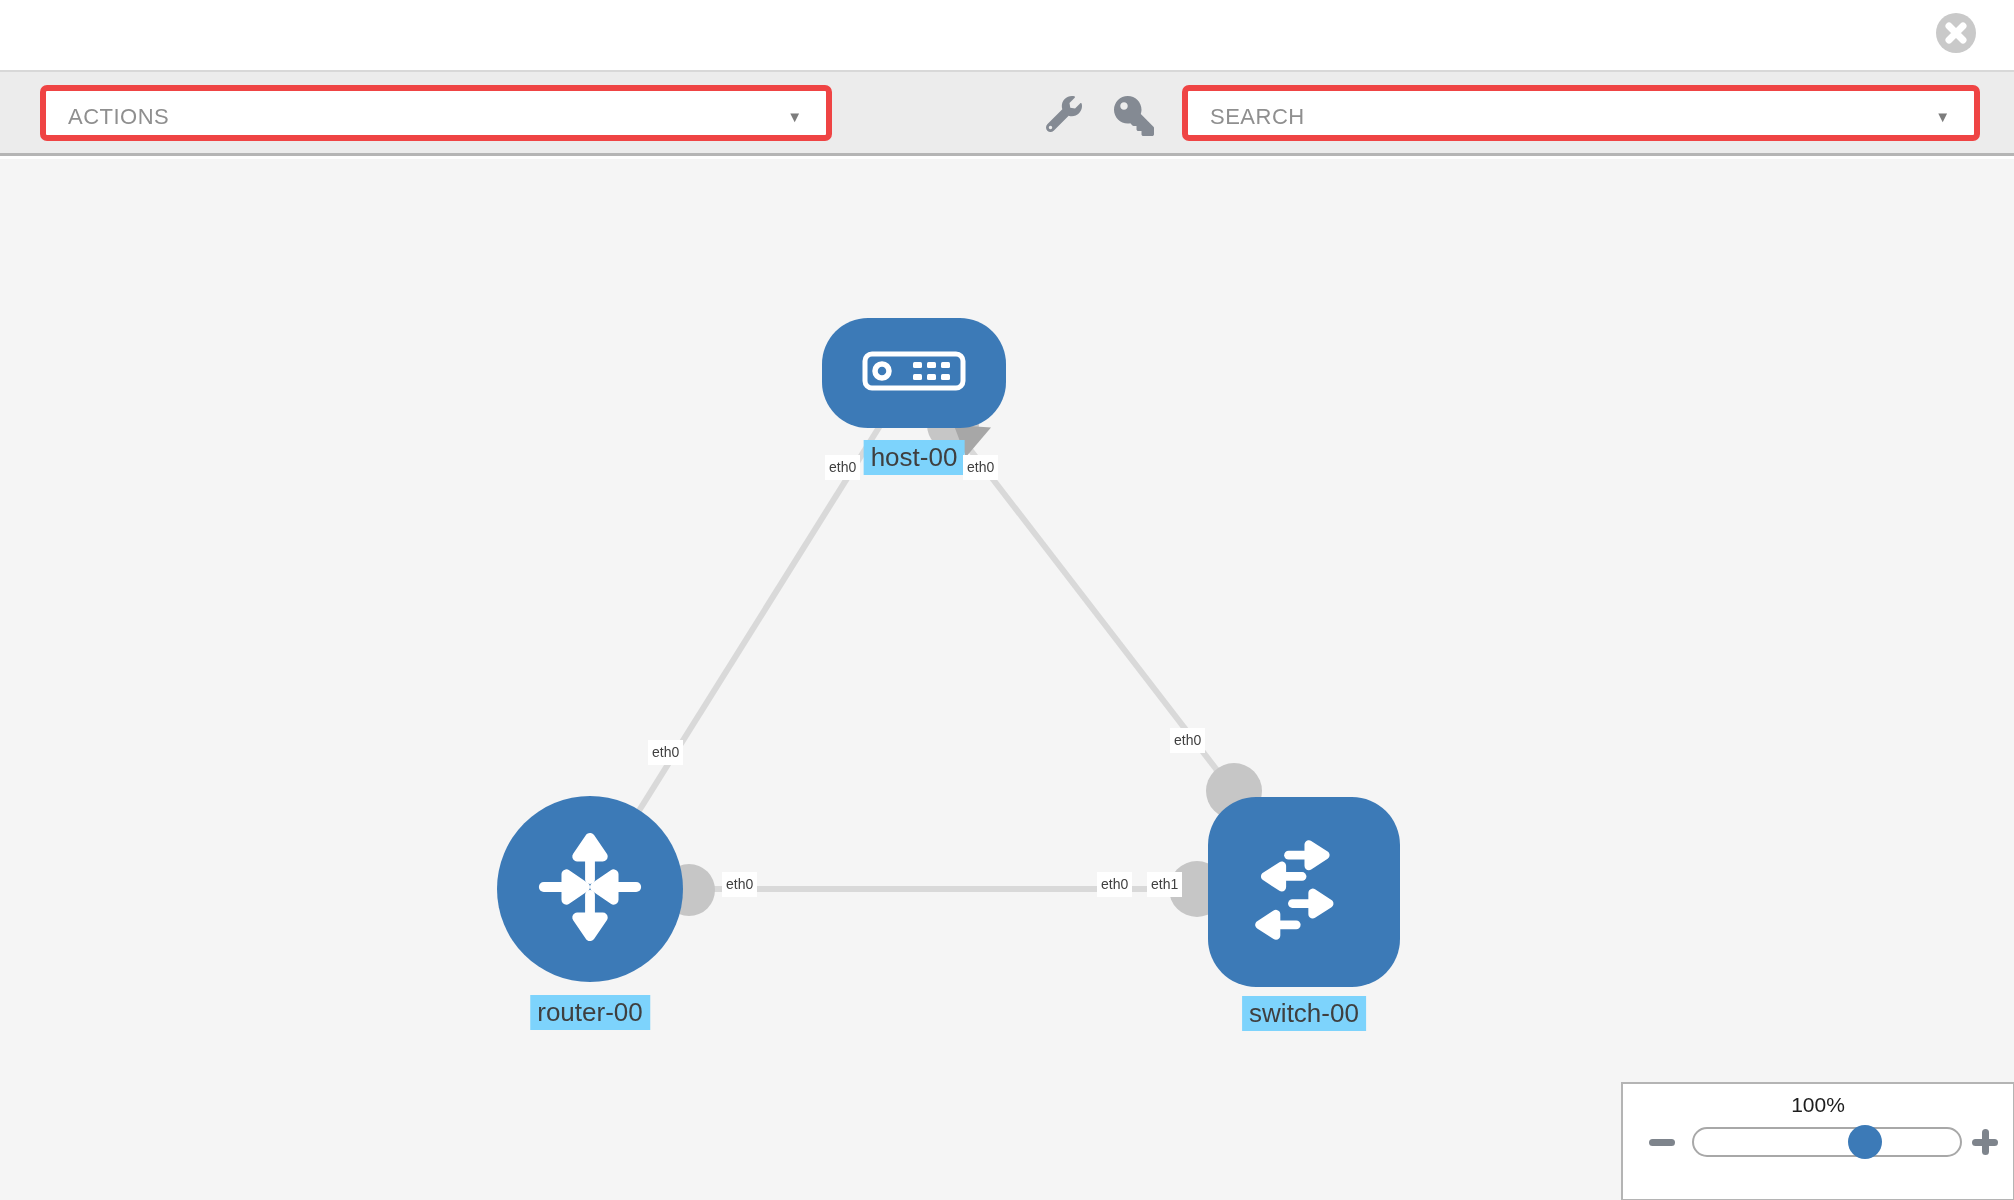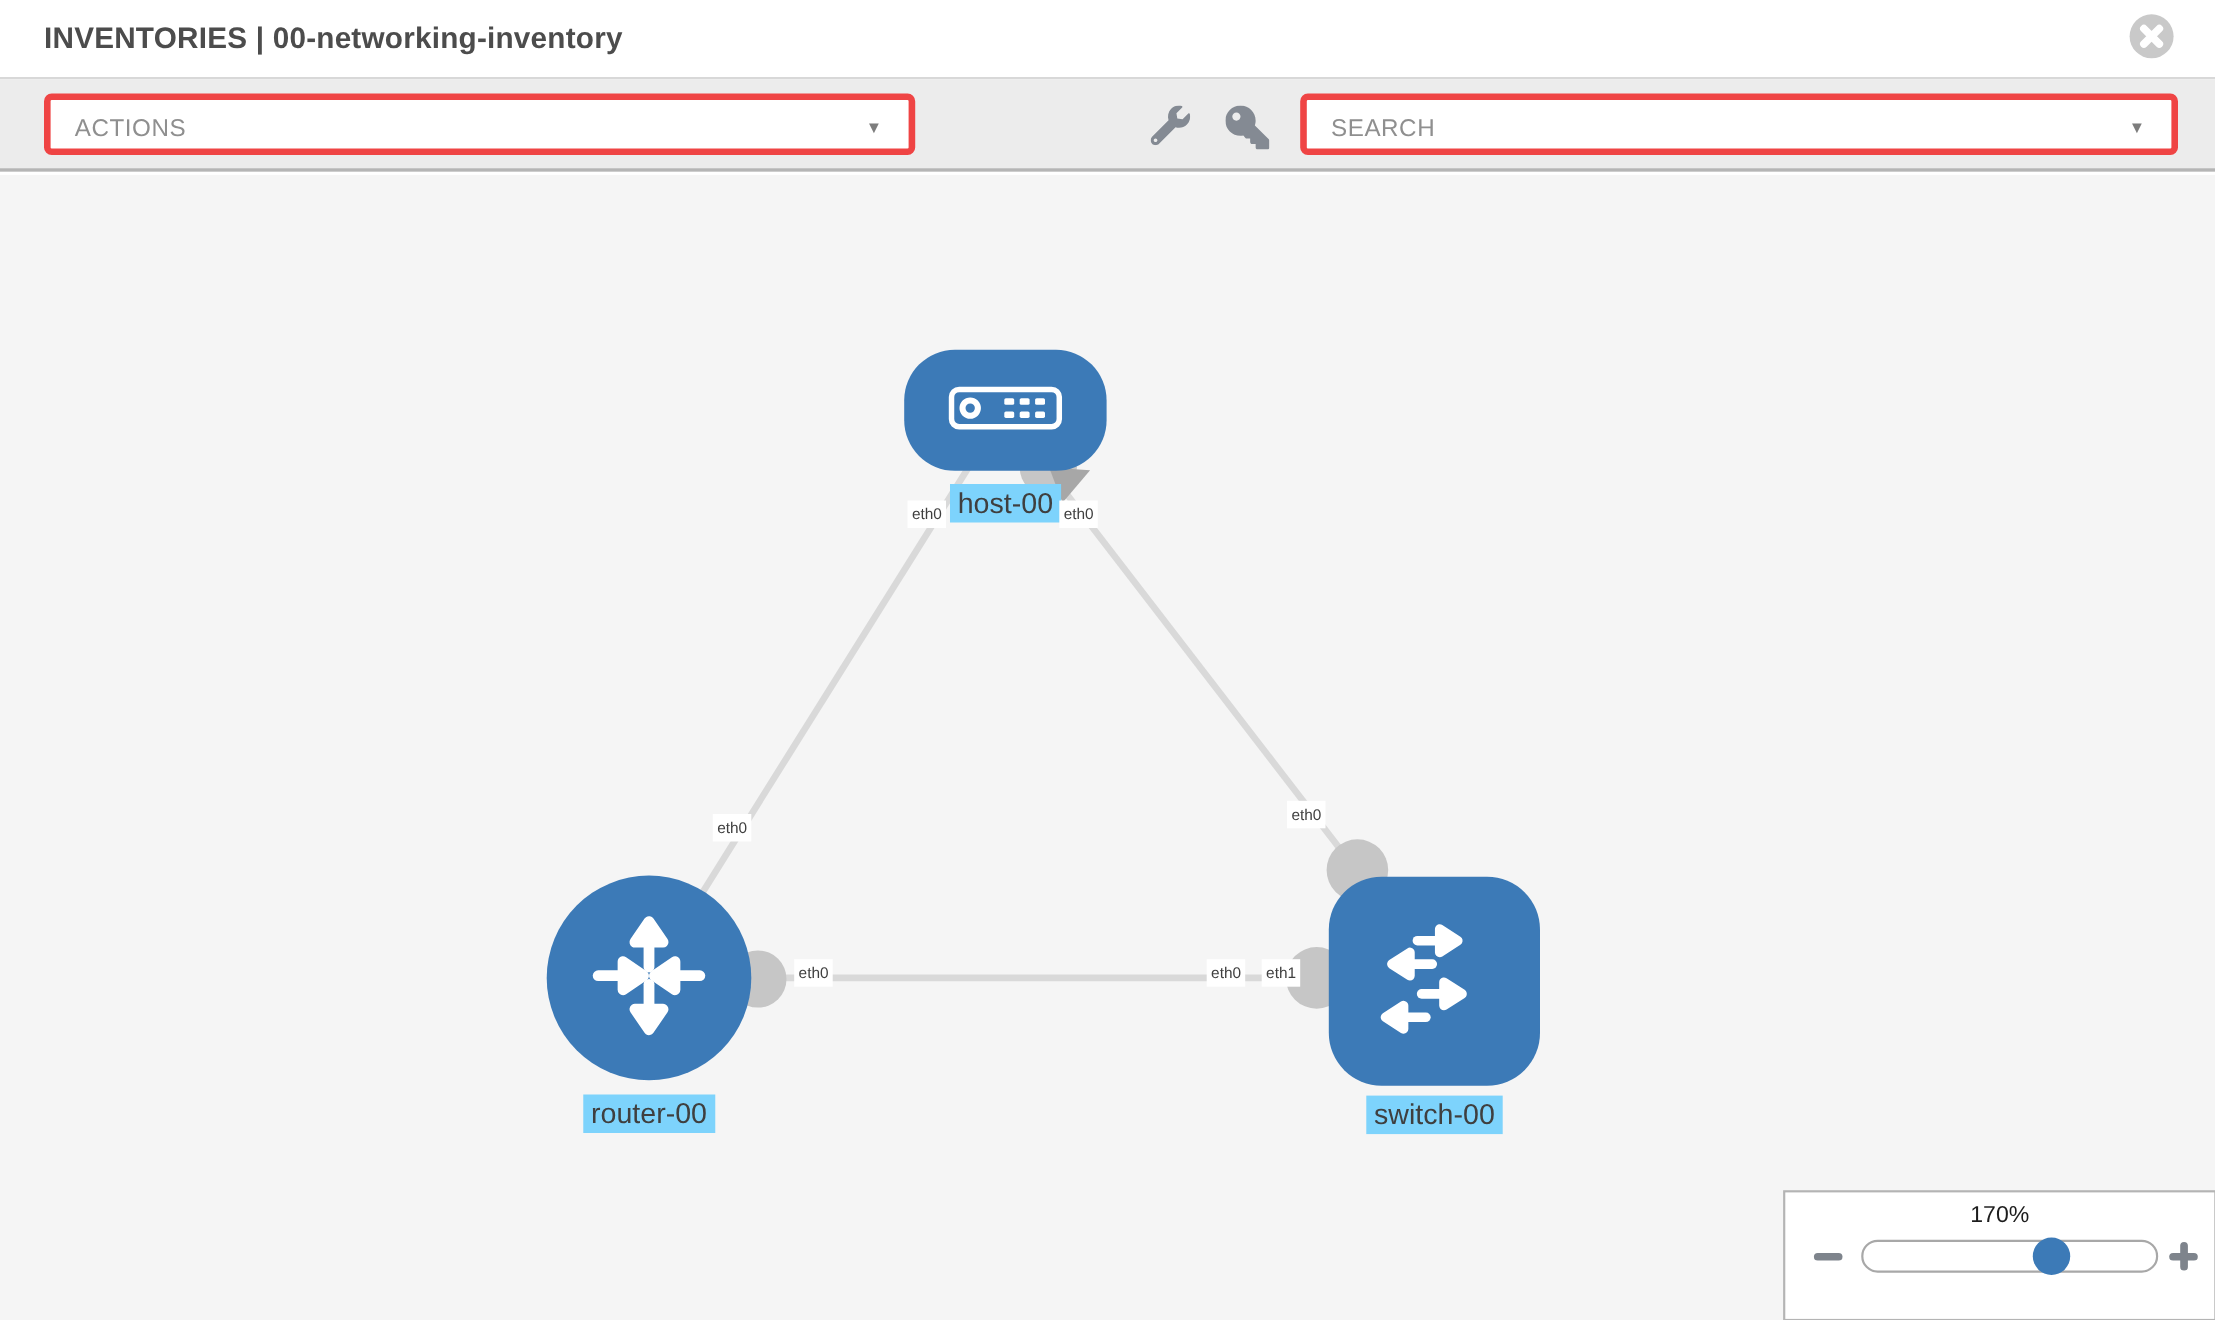--- a/index.html
+++ b/index.html
@@ -127,21 +127,20 @@
     position: absolute; left: 225px; top: 41px; width: 34px; height: 34px;
     border-radius: 50%; background: var(--accent, #3c7ab7); cursor: pointer; border: none;
   }
 </style>
 </head>
 <body>
 
 <div id="app">
 
   <div class="header">
-    <div class="header-title">INVENTORIES | 00-networking-inventory</div>
     <button class="close-btn">
       <span>
         <svg width="42" height="42" viewBox="0 0 42 42">
           <circle cx="21" cy="21" r="20" fill="#c9c9c9"></circle>
           <path d="M14 14 L28 28 M28 14 L14 28" stroke="#ffffff" stroke-width="7" stroke-linecap="round"></path>
         </svg>
       </span>
     </button>
   </div>
 
@@ -250,21 +249,21 @@
 
     <div class="iface-label if-0">eth0</div>
     <div class="iface-label if-1">eth0</div>
     <div class="iface-label if-2">eth0</div>
     <div class="iface-label if-3">eth0</div>
     <div class="iface-label if-4">eth0</div>
     <div class="iface-label if-5">eth0</div>
     <div class="iface-label if-6">eth1</div>
 
     <div class="zoom-panel">
-      <div class="zoom-level">170%</div>
+      <div class="zoom-level">100%</div>
       <button class="zoom-minus">
         <span class="hbar"></span>
       </button>
       <div class="zoom-track"></div>
       <button class="zoom-thumb"></button>
       <button class="zoom-plus">
         <span class="hbar"></span>
         <span class="vbar"></span>
       </button>
     </div>

